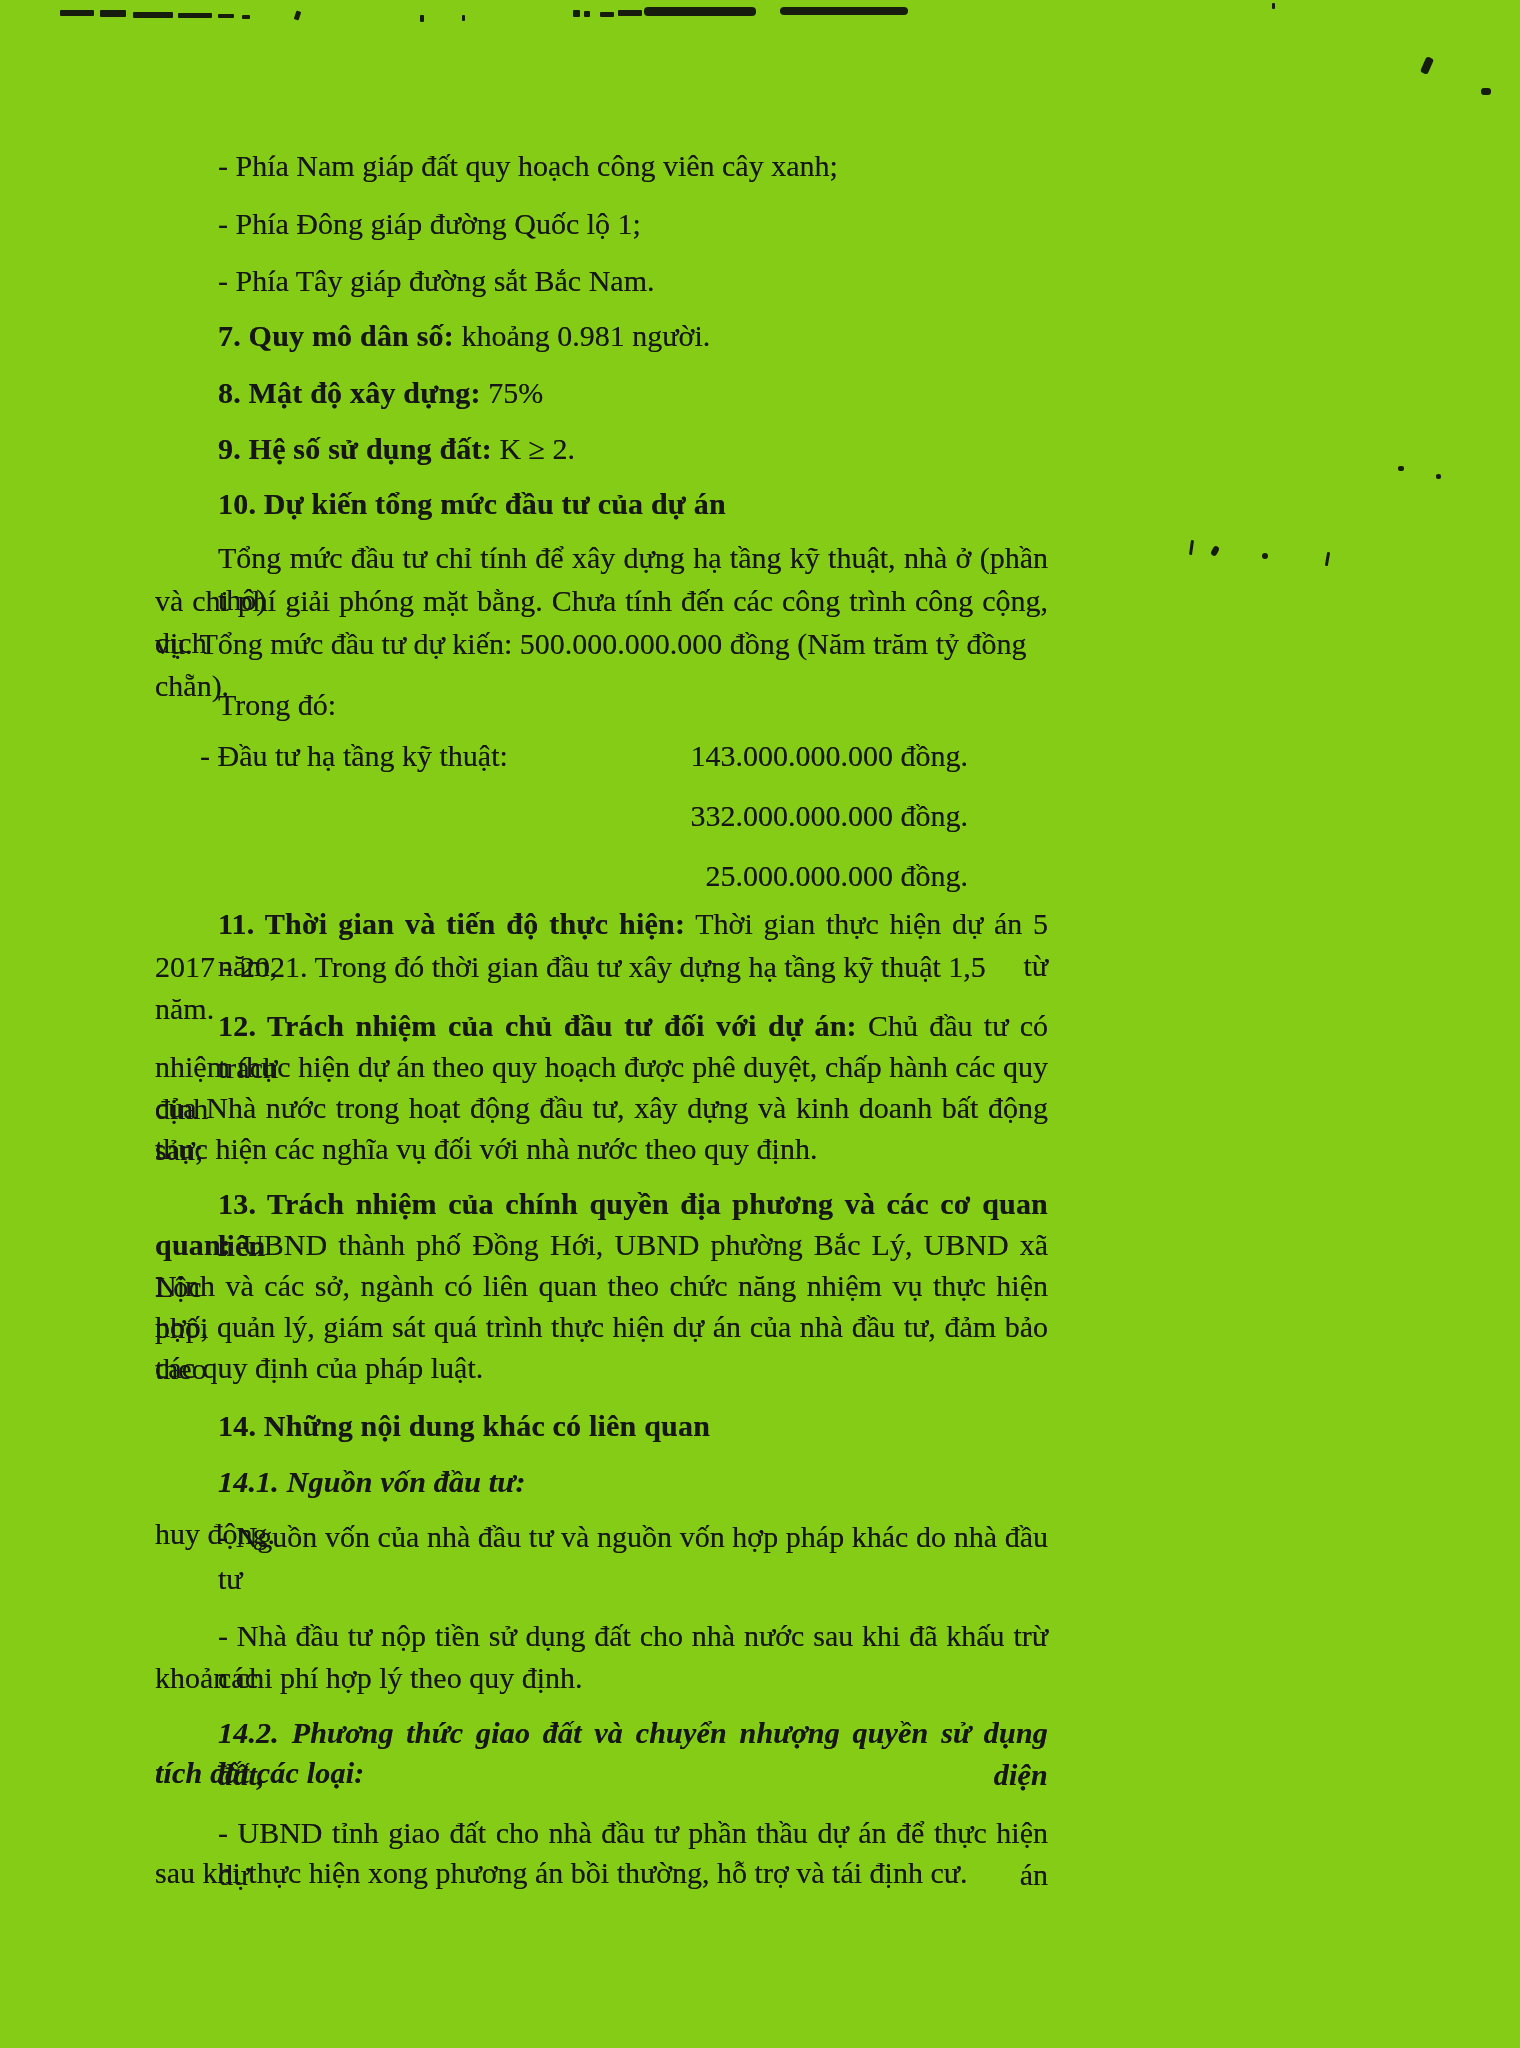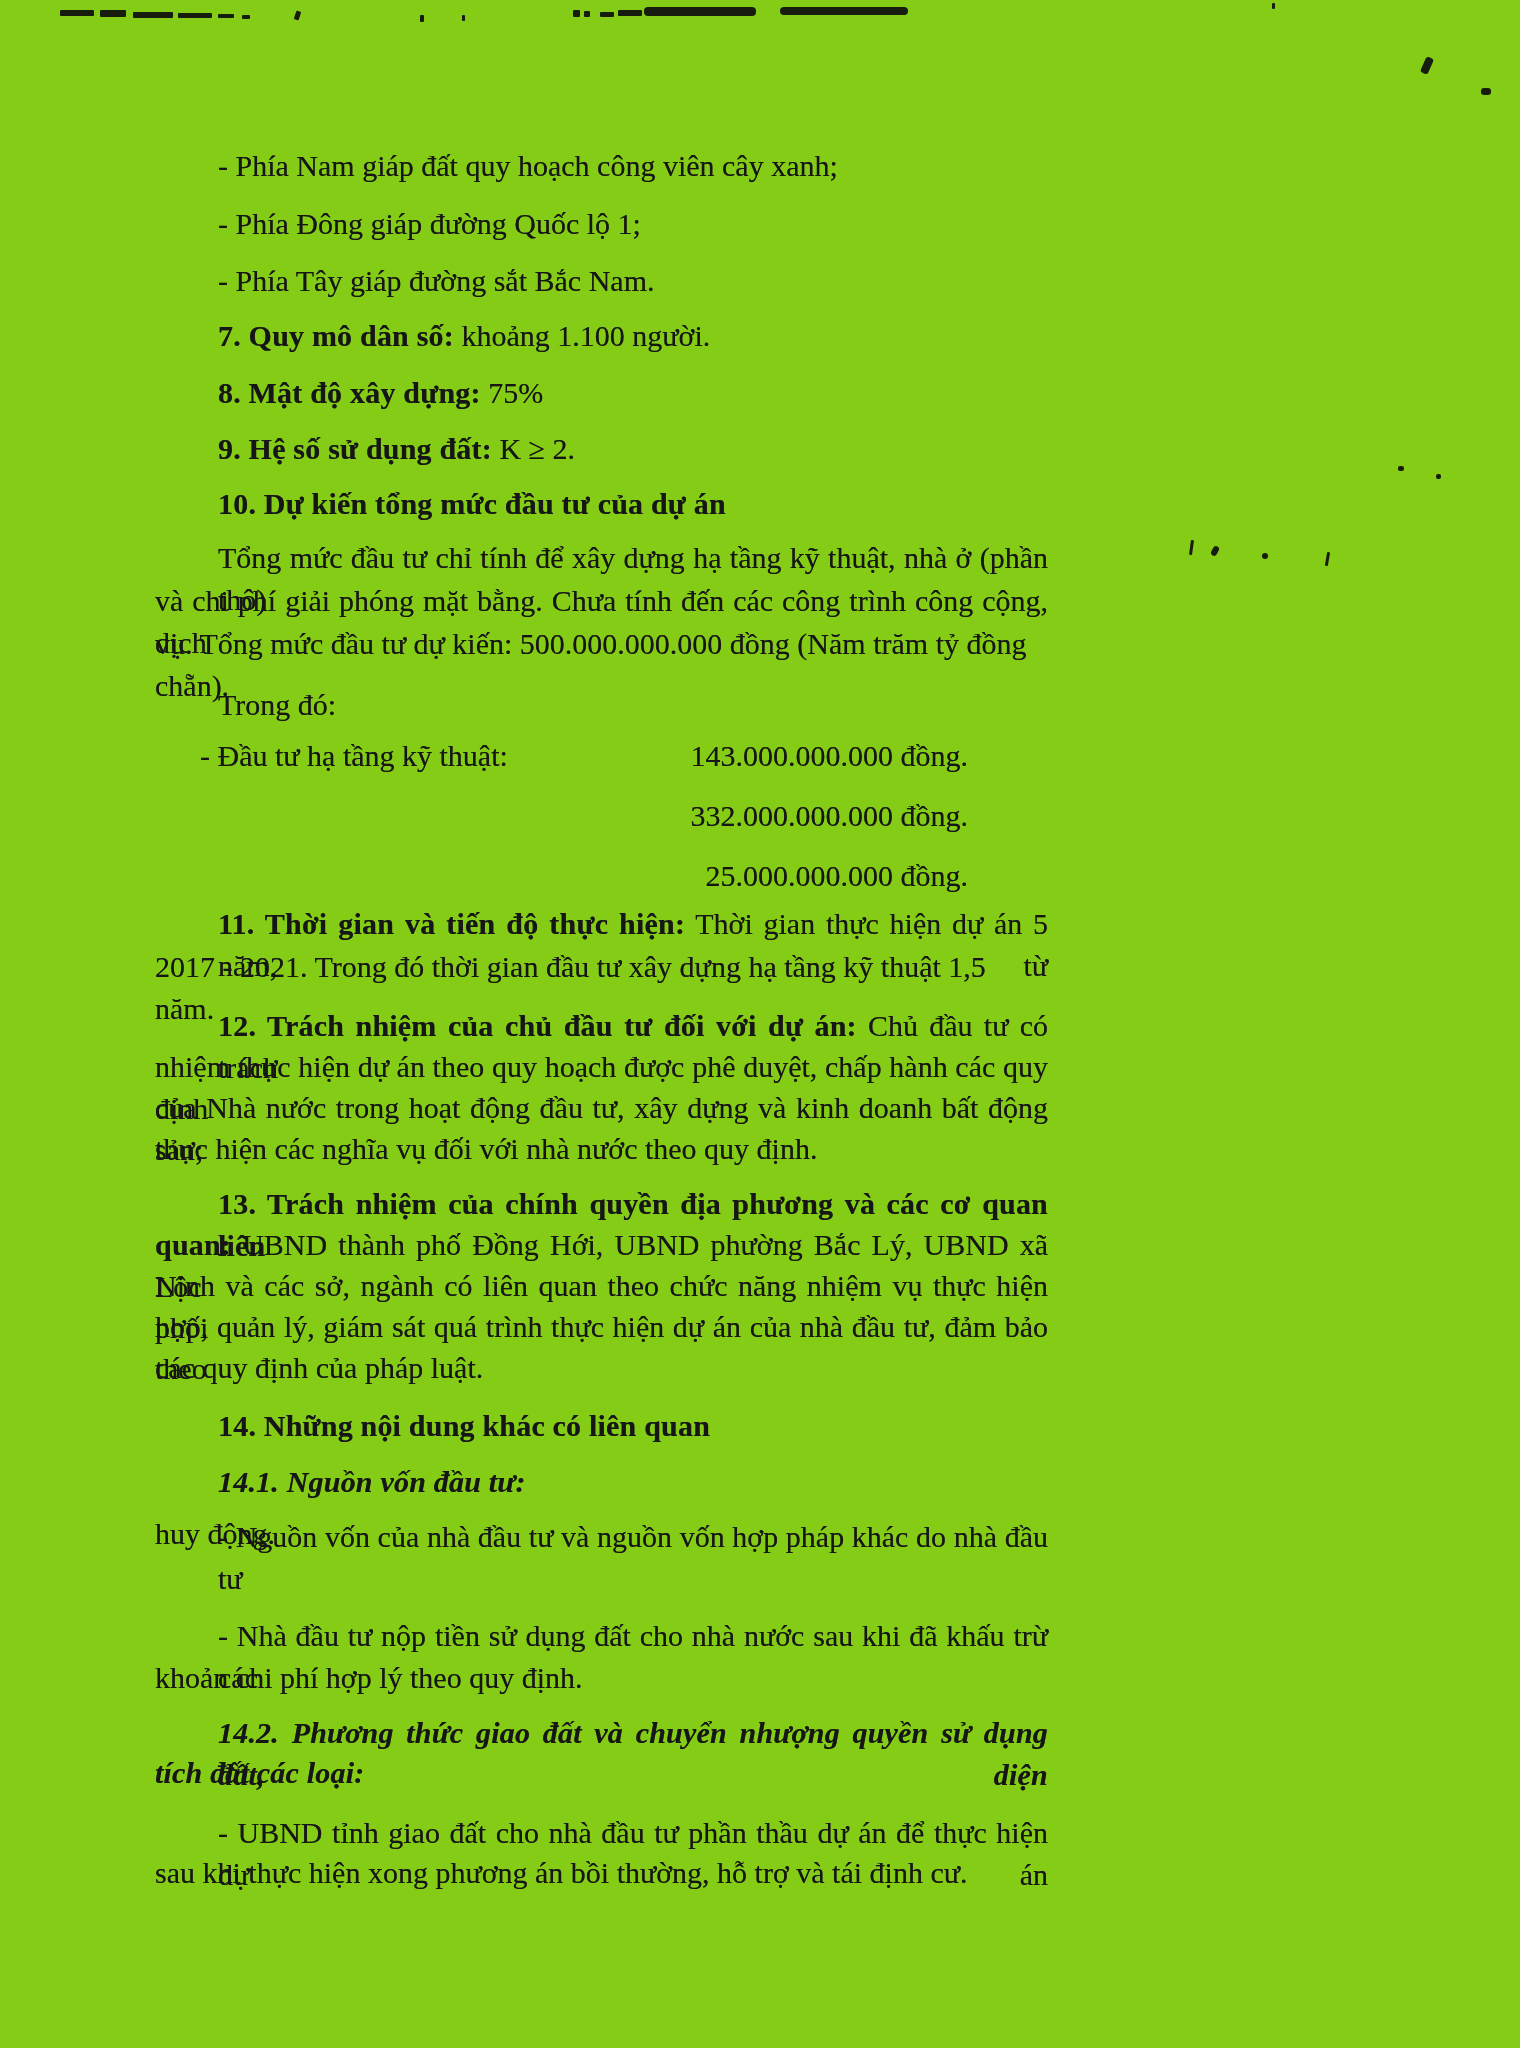--- a/index.html
+++ b/index.html
@@ -53,21 +53,21 @@
   <div class="artifact" style="left:1212px;top:546px;width:6px;height:10px;transform:rotate(28deg);border-radius:3px"></div>
   <div class="artifact" style="left:1262px;top:553px;width:6px;height:6px;border-radius:3px"></div>
   <div class="artifact" style="left:1326px;top:552px;width:3px;height:14px;transform:rotate(10deg)"></div>
 
   <div class="content">
 
     <div class="ln ind" style="top:0">- Phía Nam giáp đất quy hoạch công viên cây xanh;</div>
     <div class="ln ind" style="top:58px">- Phía Đông giáp đường Quốc lộ 1;</div>
     <div class="ln ind" style="top:115px">- Phía Tây giáp đường sắt Bắc Nam.</div>
 
-    <div class="ln ind" style="top:170px"><b>7. Quy mô dân số:</b><span> khoảng 1.100 người.</span></div>
+    <div class="ln ind" style="top:170px"><b>7. Quy mô dân số:</b><span> khoảng 0.981 người.</span></div>
     <div class="ln ind" style="top:227px"><b>8. Mật độ xây dựng:</b><span> 75%</span></div>
     <div class="ln ind" style="top:283px"><b>9. Hệ số sử dụng đất:</b><span> K ≥ 2.</span></div>
 
     <div class="ln ind" style="top:338px"><b>10. Dự kiến tổng mức đầu tư của dự án</b></div>
     <div class="ln ind j" style="top:392px">Tổng mức đầu tư chỉ tính để xây dựng hạ tầng kỹ thuật, nhà ở (phần thô)</div>
     <div class="ln j" style="top:435px">và chi phí giải phóng mặt bằng. Chưa tính đến các công trình công cộng, dịch</div>
     <div class="ln" style="top:478px">vụ. Tổng mức đầu tư dự kiến: 500.000.000.000 đồng (Năm trăm tỷ đồng chẵn).</div>
 
     <div class="ln ind" style="top:539px">Trong đó:</div>
 

